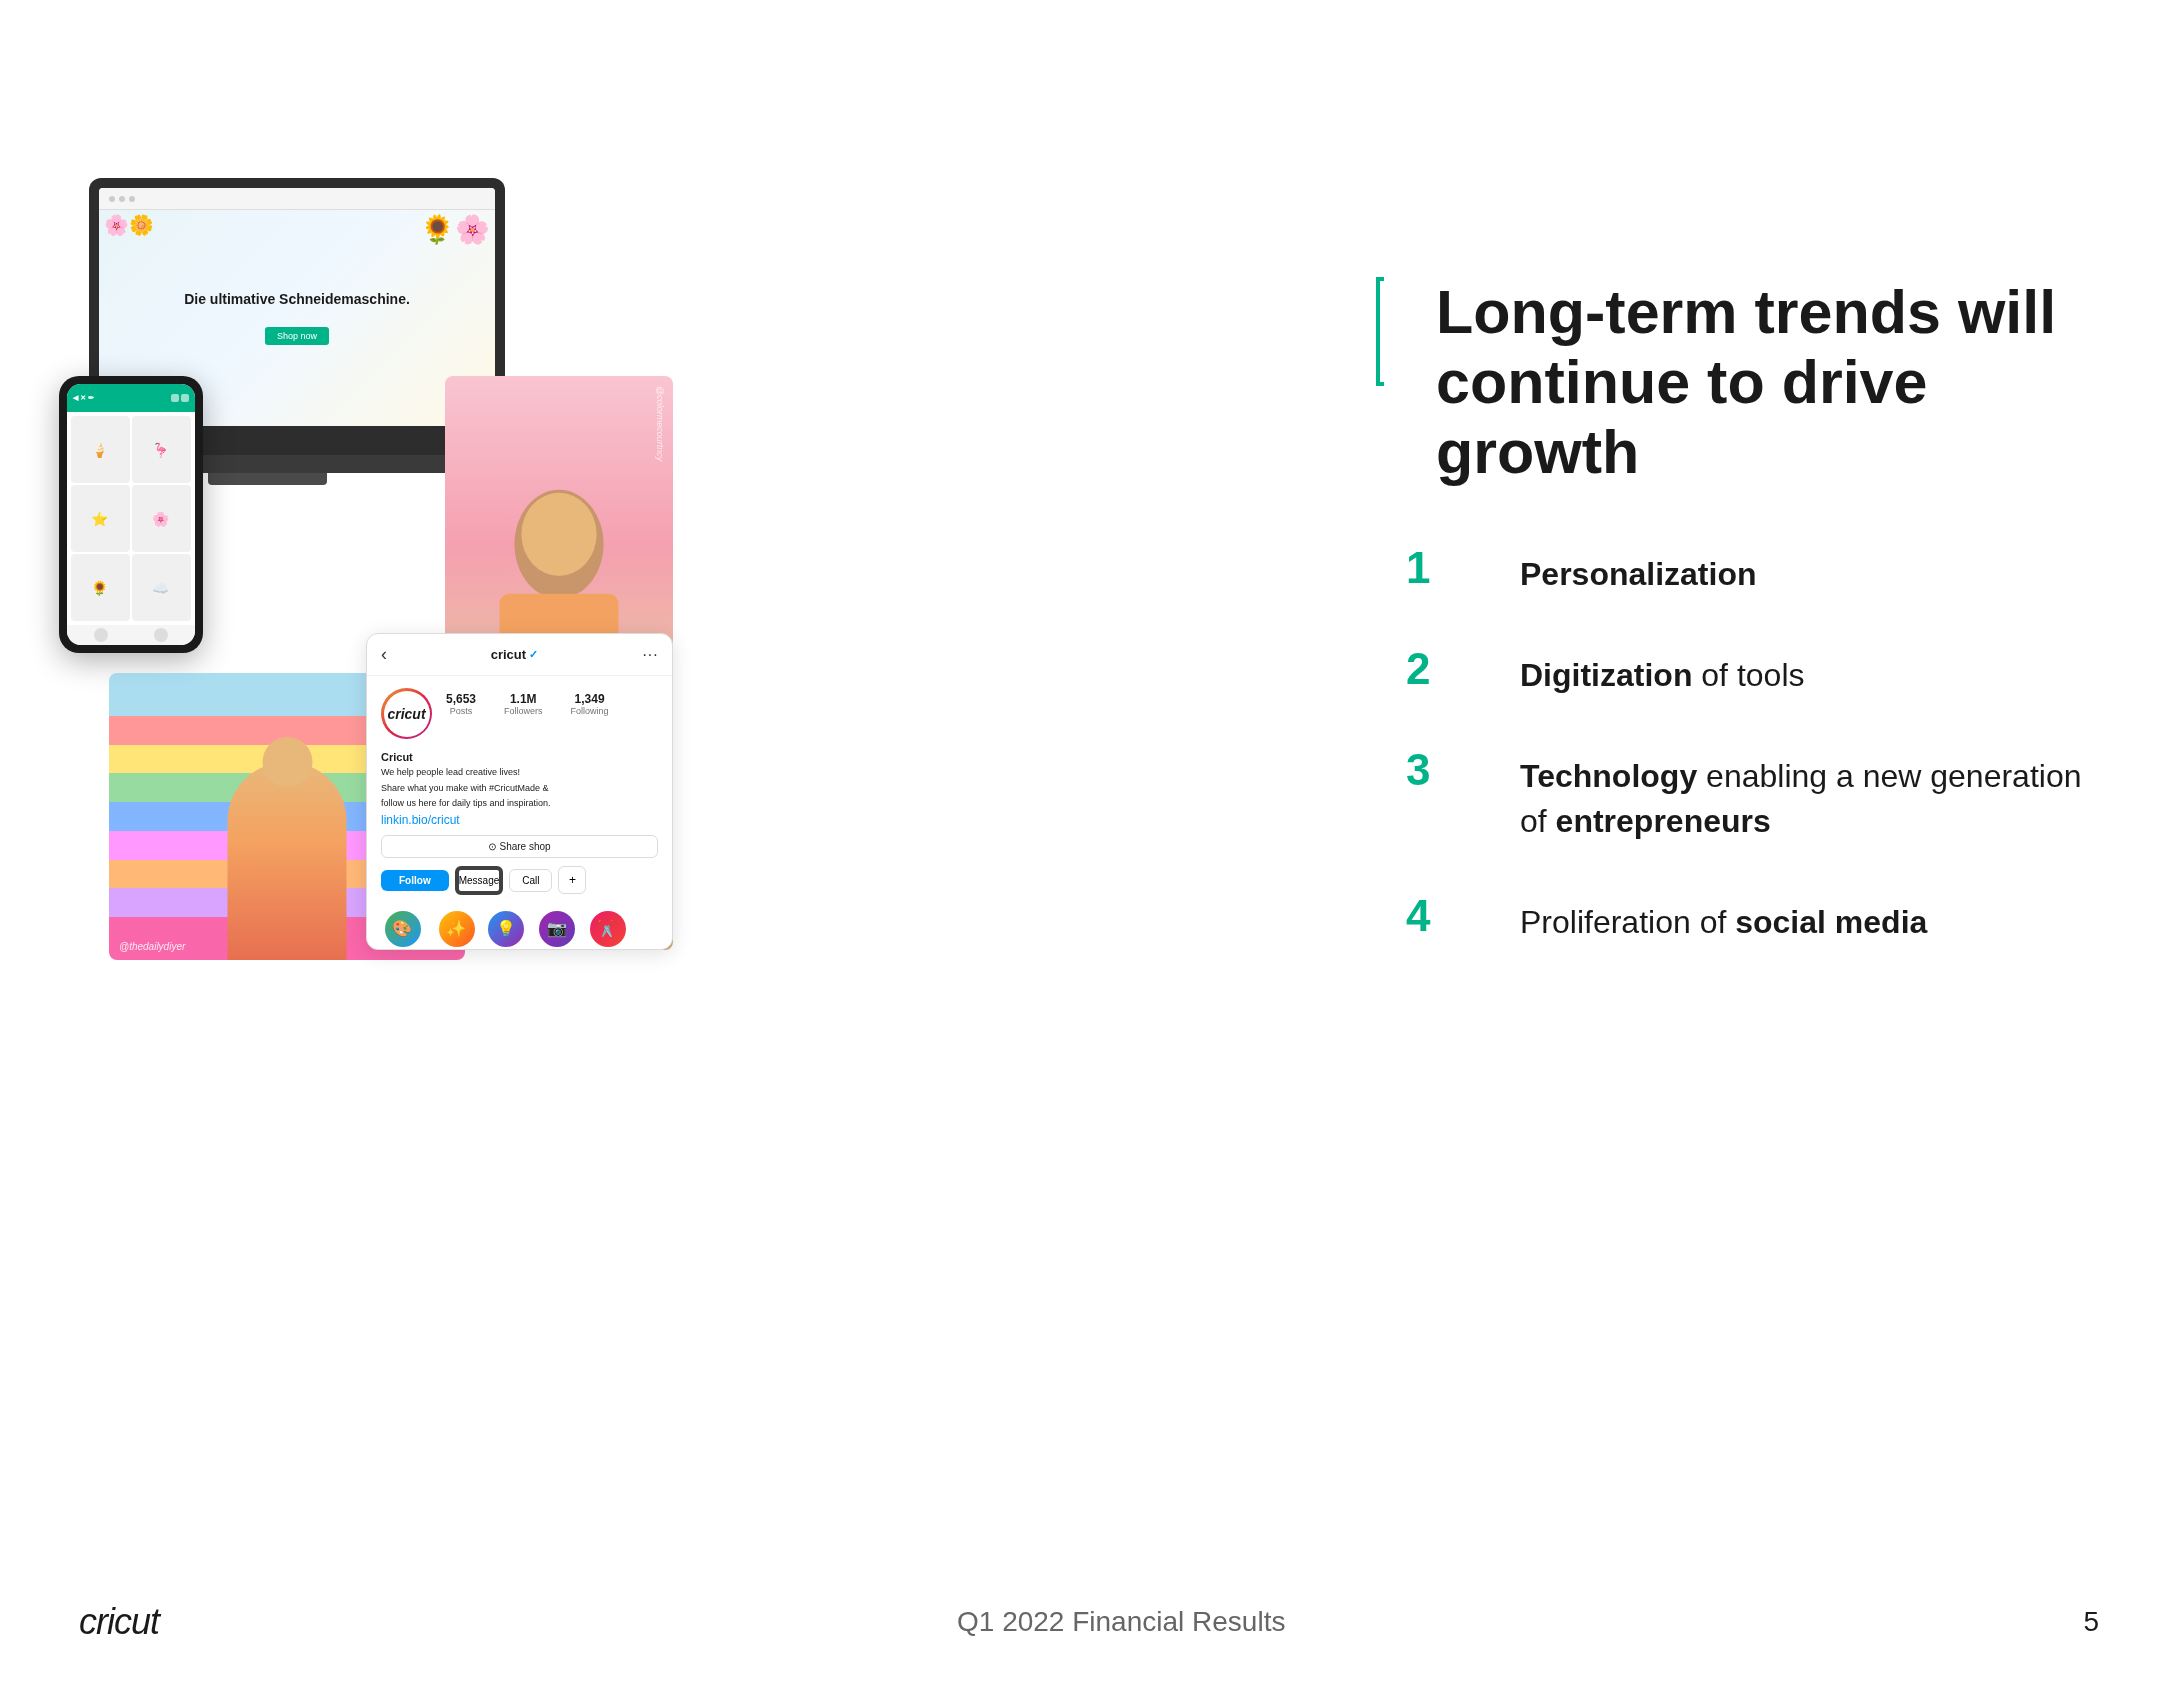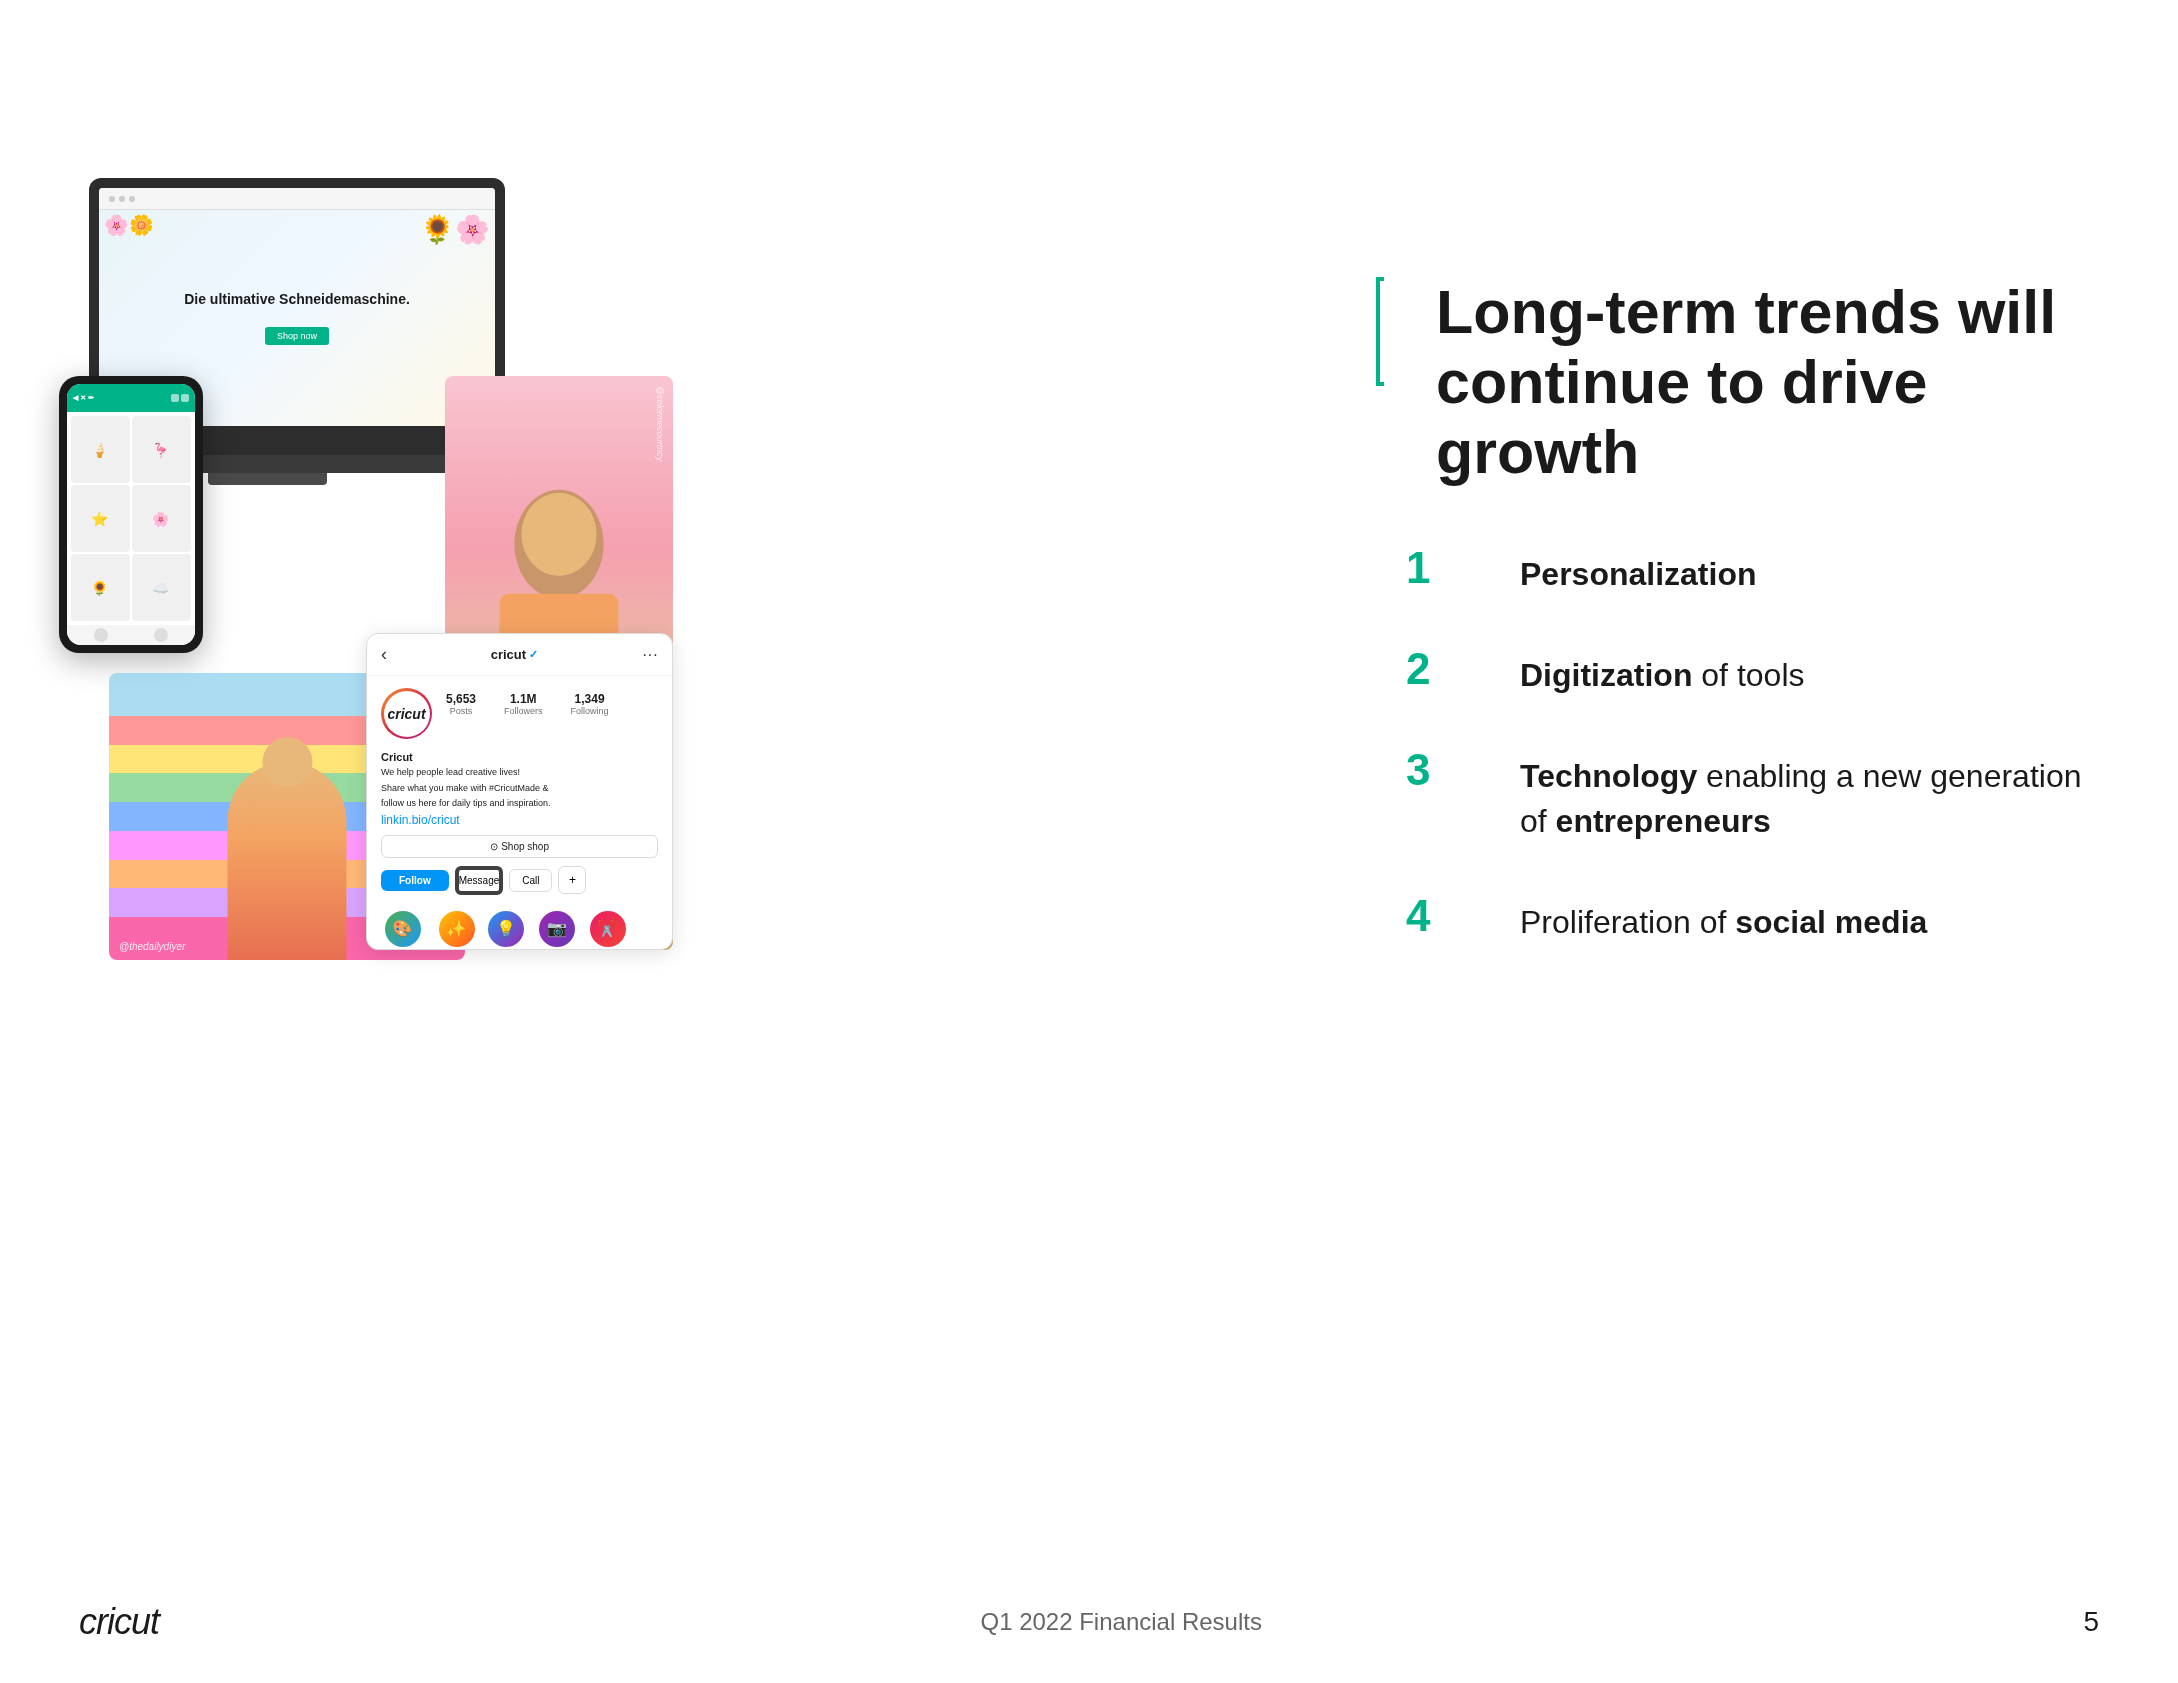--- a/index.html
+++ b/index.html
@@ -491,21 +491,21 @@
 
     .cricut-logo {
       font-size: 36px;
       font-style: italic;
       font-weight: 300;
       color: #1a1a1a;
       letter-spacing: -1px;
     }
 
     .footer-center {
-      font-size: 24px;
+      font-size: 28px;
       color: #666;
     }
 
     .footer-page {
       font-size: 28px;
       color: #1a1a1a;
       font-weight: 500;
     }
 
     
@@ -661,21 +661,21 @@
     </div>
 
     <div class="ig-bio-section">
       <div class="ig-name">Cricut</div>
       <div class="ig-bio-text">We help people lead creative lives!</div>
       <div class="ig-bio-text">Share what you make with #CricutMade &amp;</div>
       <div class="ig-bio-text">follow us here for daily tips and inspiration.</div>
       <div class="ig-link">linkin.bio/cricut</div>
     </div>
 
-    <div class="ig-view-shop">⊙ Shop shop</div>
+    <div class="ig-view-shop">⊙ Share shop</div>
 
     <div class="ig-action-row">
       <button class="ig-follow-btn">Follow</button>
       <button class="ig-message-btn">Message</button>
       <button class="ig-call-btn">Call</button>
       <div class="ig-add-btn">+</div>
     </div>
 
     <div class="ig-highlights">
       <div class="ig-highlight">

